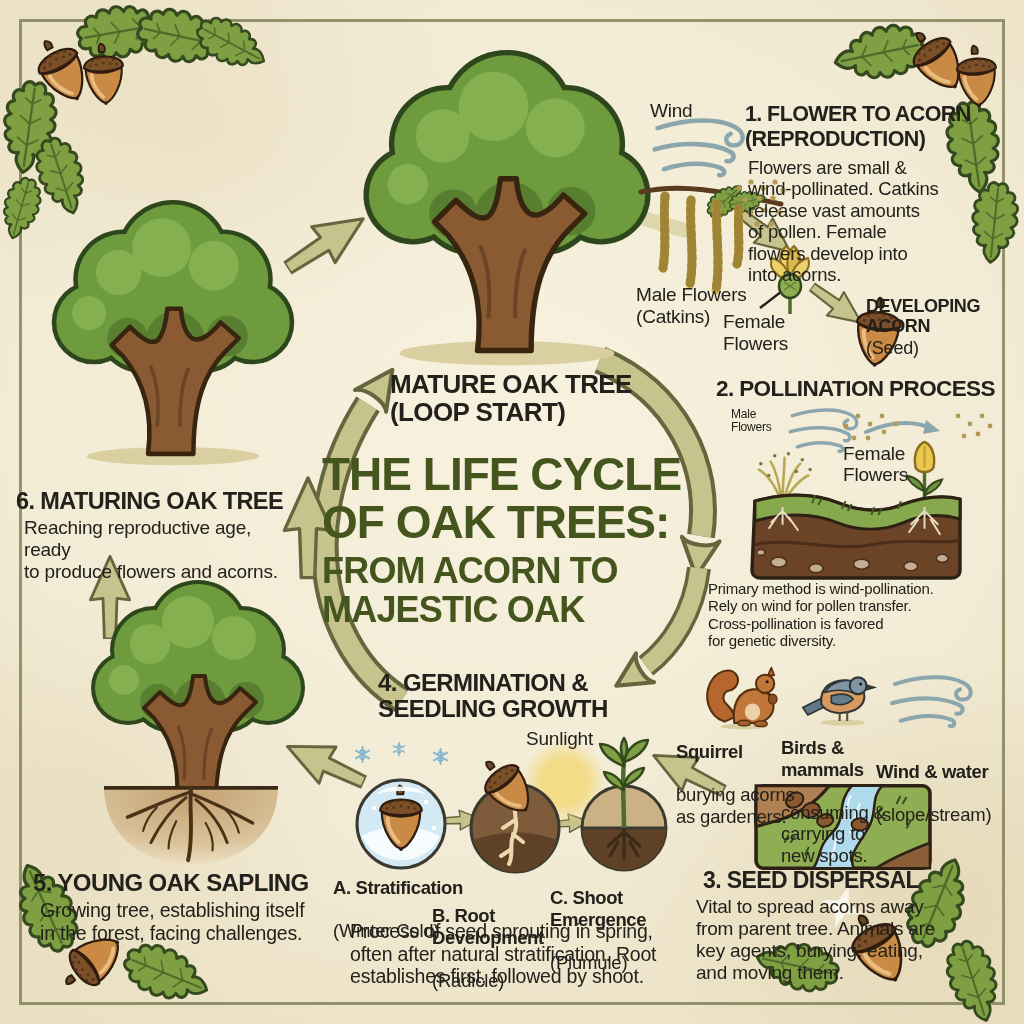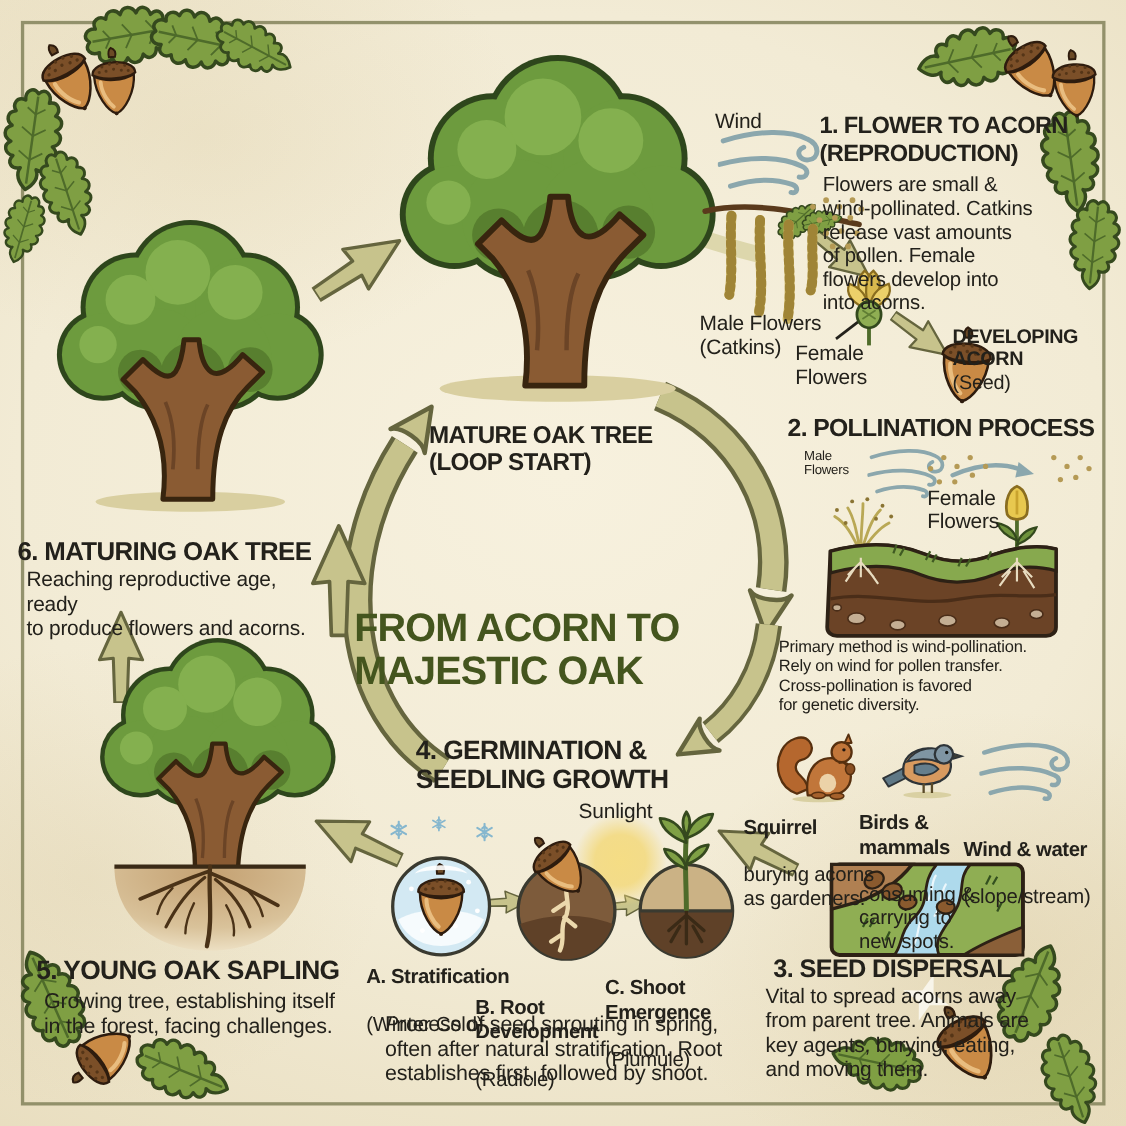--- a/index.html
+++ b/index.html
@@ -484,22 +484,24 @@
     <path d="M52 102 C52 78 50 56 52 34" stroke="#4e6b2a" stroke-width="4.5" fill="none"></path>
     <g fill="#7fa045" stroke="#35491e" stroke-width="2.5" stroke-linejoin="round">
       <path d="M52 40 C40 36 30 28 28 18 C40 18 50 28 52 40 Z"></path>
       <path d="M52 36 C64 32 74 24 76 14 C64 14 54 24 52 36 Z"></path>
       <path d="M52 64 C42 60 34 54 32 46 C42 47 50 54 52 64 Z"></path>
       <path d="M52 60 C62 56 70 50 72 42 C62 43 54 50 52 60 Z"></path>
       <path d="M52 34 C48 26 48 18 52 12 C56 18 56 26 52 34 Z"></path>
     </g>
   </svg>
 
-  <div class="t hd" style="left:390px;top:384px;width:250px;font-size:22px">MATURE OAK TREE
+  <div class="t hd" style="left:390px;top:370px;width:250px;font-size:26px">MATURE OAK TREE
 (LOOP START)</div>
+  <div class="t hd green" style="left:322px;top:450px;width:386px;font-size:46px;line-height:1.05;letter-spacing:-1px">THE LIFE CYCLE
+OF OAK TREES:</div>
   <div class="t hd green" style="left:322px;top:552px;width:386px;font-size:36px;line-height:1.07;letter-spacing:-0.8px">FROM ACORN TO
 MAJESTIC OAK</div>
 
   <div class="t" style="left:650px;top:100px;width:64px;font-size:19px">Wind</div>
   <div class="t hd" style="left:745px;top:103px;width:238px;font-size:21.5px">1. FLOWER TO ACORN</div>
   <div class="t hd" style="left:745px;top:128px;width:238px;font-size:21.5px">(REPRODUCTION)</div>
   <div class="t" style="left:748px;top:157px;width:232px;font-size:18.5px">Flowers are small &amp;
 wind-pollinated. Catkins
 release vast amounts
 of pollen. Female

